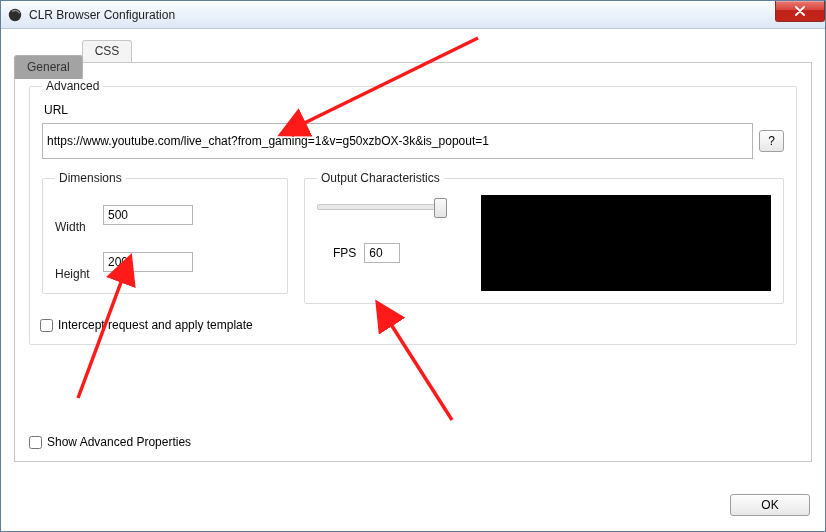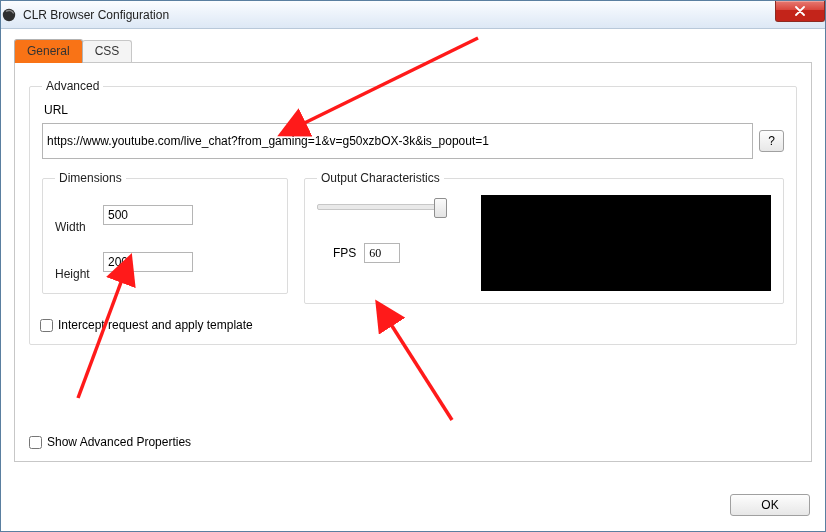--- a/index.html
+++ b/index.html
@@ -21,21 +21,21 @@
     box-sizing: border-box;
     position: relative;
     background: #fff;
   }
   .titlebar {
     height: 28px;
     background: linear-gradient(to bottom, #fbfdff 0%, #eef4fb 40%, #dde8f5 100%);
     border-bottom: 1px solid #b8c8d9;
     display: flex;
     align-items: center;
-    padding: 0 0;
+    padding: 0 6px;
     box-sizing: border-box;
   }
   .titlebar .app-icon {
     width: 16px;
     height: 16px;
     margin-right: 6px;
     display: flex;
     align-items: center;
     justify-content: center;
   }
@@ -90,25 +90,25 @@
     padding: 3px 12px 4px;
     background: #f4f4f4;
     border-top-left-radius: 3px;
     border-top-right-radius: 3px;
     margin-right: -1px;
     position: relative;
     color: #333;
     cursor: default;
   }
   .tab.active {
-    background: #f97316;
+    background: #a3a3a3;
     border-color: #b2b2b2;
     padding-top: 4px;
     padding-bottom: 5px;
-    top: 1px;
+    top: 17px;
     z-index: 3;
   }
   .tabpanel {
     border: 1px solid #c7c7c7;
     padding: 16px 14px 14px;
     position: relative;
     z-index: 1;
     background: #fff;
     height: 400px;
     box-sizing: border-box;
@@ -218,21 +218,21 @@
     gap: 8px;
     margin-top: 18px;
     padding-left: 16px;
   }
   .fps-box {
     width: 36px;
     height: 20px;
     border: 1px solid #b5b5b5;
     padding: 0 4px;
     font-size: 12px;
-    font-family: Liberation Serif, serif;
+    font-family: Liberation Sans, sans-serif;
     box-sizing: border-box;
   }
   .preview {
     flex: 1;
     background: #000;
     height: 96px;
   }
   .chk {
     display: flex;
     align-items: center;

